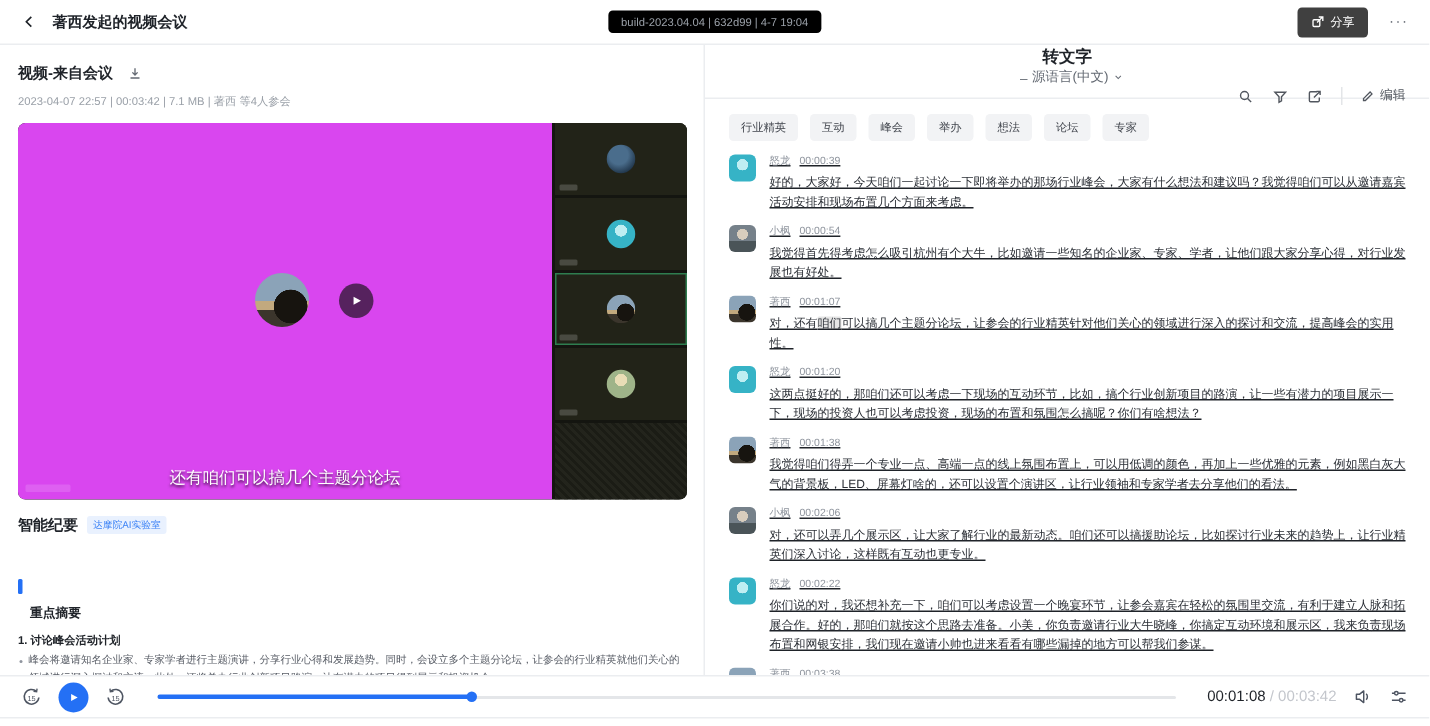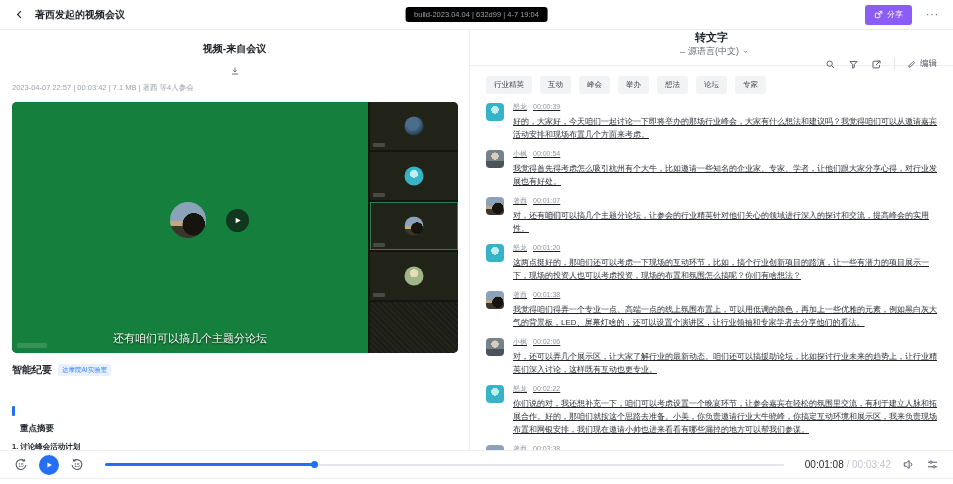--- a/index.html
+++ b/index.html
@@ -7,36 +7,36 @@
     font-family:"Liberation Sans", sans-serif; color:#1f2329; }
 
   
   .topbar { height:30px; border-bottom:1px solid #ebedf0; display:flex; align-items:center;
     padding:0 14px; position:relative; }
   .back { display:flex; align-items:center; cursor:pointer; margin-right:10px; }
   .tb-title { font-size:10px; font-weight:bold; }
   .build-badge { position:absolute; left:50%; transform:translateX(-50%);
     background:#000000; color:#9aa0a8; font-size:7.5px; padding:3px 9px; border-radius:3px; }
   .tb-right { margin-left:auto; display:flex; align-items:center; gap:14px; }
-  .share-btn { background:#8b5cf6; color:#fff; font-size:8px; height:20px; padding:0 9px;
+  .share-btn { background:#404040; color:#fff; font-size:8px; height:20px; padding:0 9px;
     border:none; border-radius:3px; display:flex; align-items:center; gap:4px; cursor:pointer; }
   .more-btn { color:#646a73; font-size:10px; letter-spacing:1px; cursor:pointer; }
 
   .main { display:flex; height:420px; }
 
   
   .left-panel { width:470px; border-right:1px solid #ebedf0; overflow:hidden; }
   .lp-head { padding:12px 12px 0; }
-  .lp-title-row { display:flex; align-items:center; gap:10px;flex-direction:column; }
+  .lp-title-row { display:flex; align-items:center; gap:10px; }
   .lp-title { font-size:10px; font-weight:bold; }
   .lp-meta { margin-top:7px; font-size:7.5px; color:#9aa0a8; }
 
   .video { margin:9px 12px 0; width:446px; height:251px; border-radius:5px; overflow:hidden;
     display:flex; background:#141510; position:relative; }
-  .stage { flex:1; background:#15803d; position:relative; }
+  .stage { flex:1; background:#d946ef; position:relative; }
   .stage-avatar { position:absolute; left:158px; top:100px; width:36px; height:36px; border-radius:50%; }
   .av-sunset { background:
       radial-gradient(circle at 66% 62%, #17140f 0 34%, rgba(0,0,0,0) 35%),
       linear-gradient(180deg,#8ba3b8 0 52%, #c2a97e 52% 68%, #3b352c 68%); }
   .play-overlay { position:absolute; left:214px; top:107px; width:23px; height:23px; border-radius:50%;
     background:rgba(15,15,15,.65); display:flex; align-items:center; justify-content:center; cursor:pointer; }
   .subtitle { position:absolute; left:0; right:0; bottom:7px; text-align:center; color:#fff;
     font-size:11px; text-shadow:0 1px 2px rgba(0,0,0,.8); }
   .stage-label { position:absolute; left:5px; bottom:5px; width:30px; height:5px;
     background:rgba(255,255,255,.14); border-radius:1px; }

